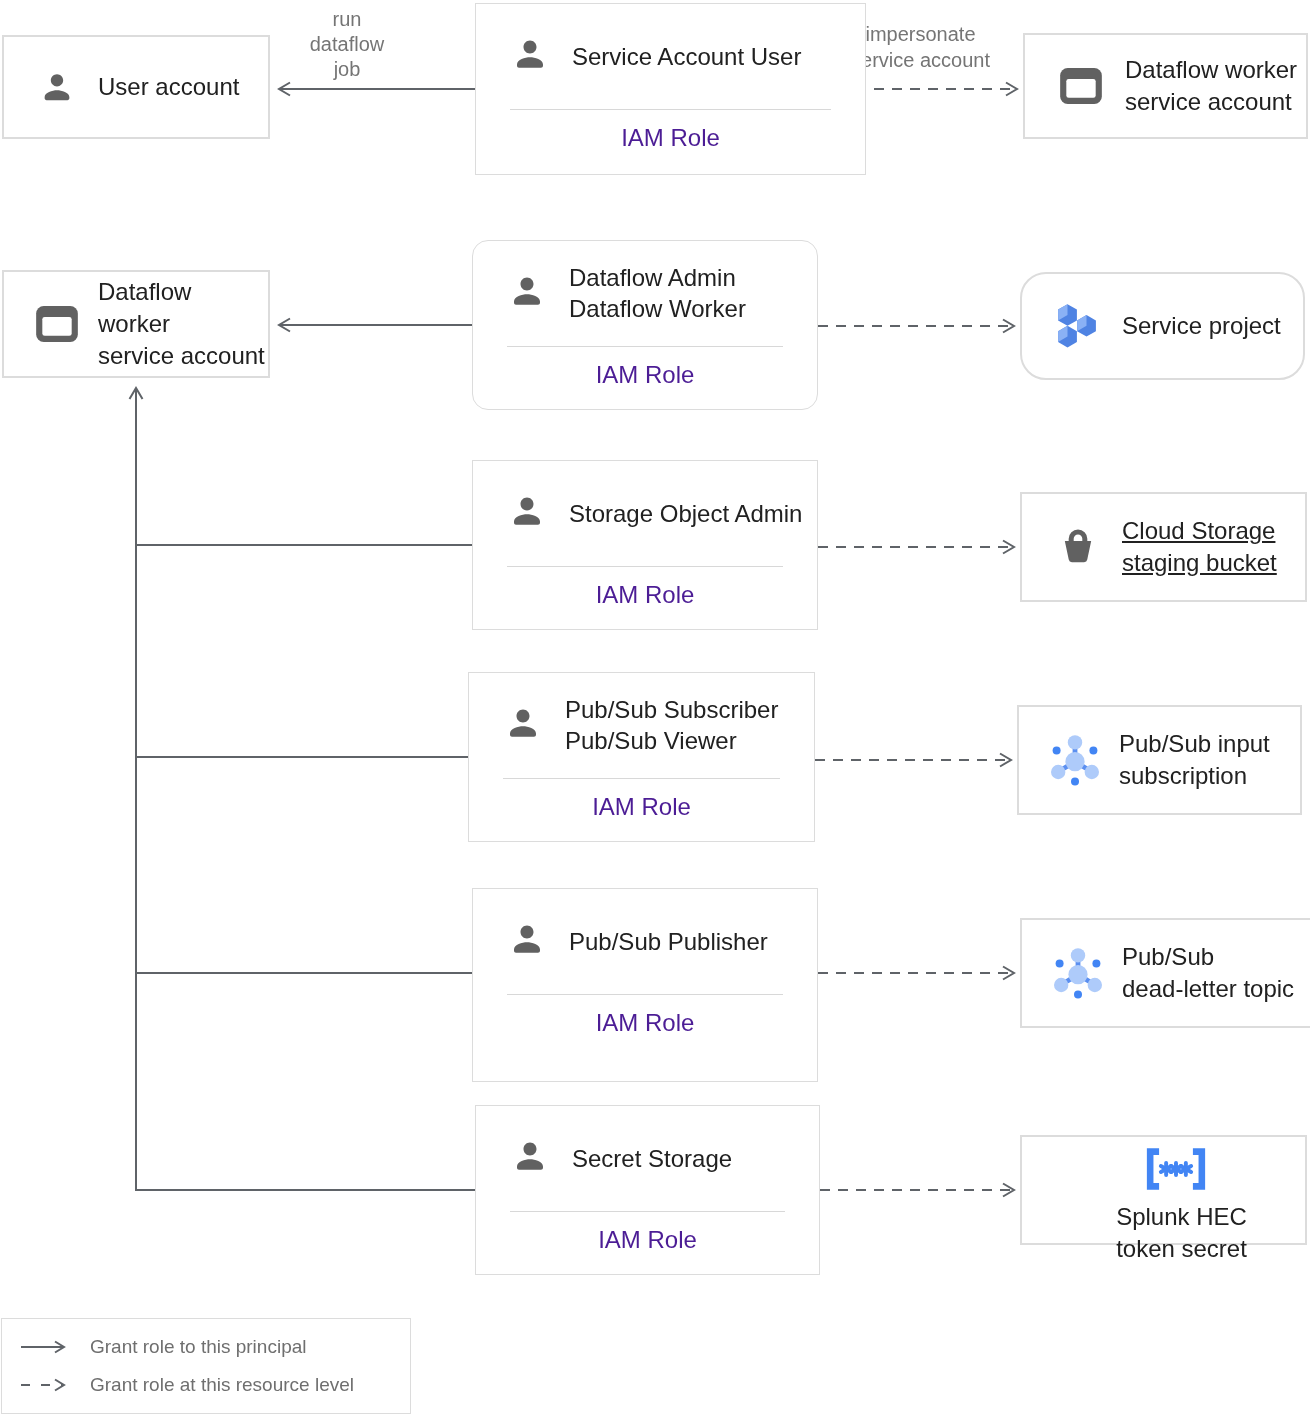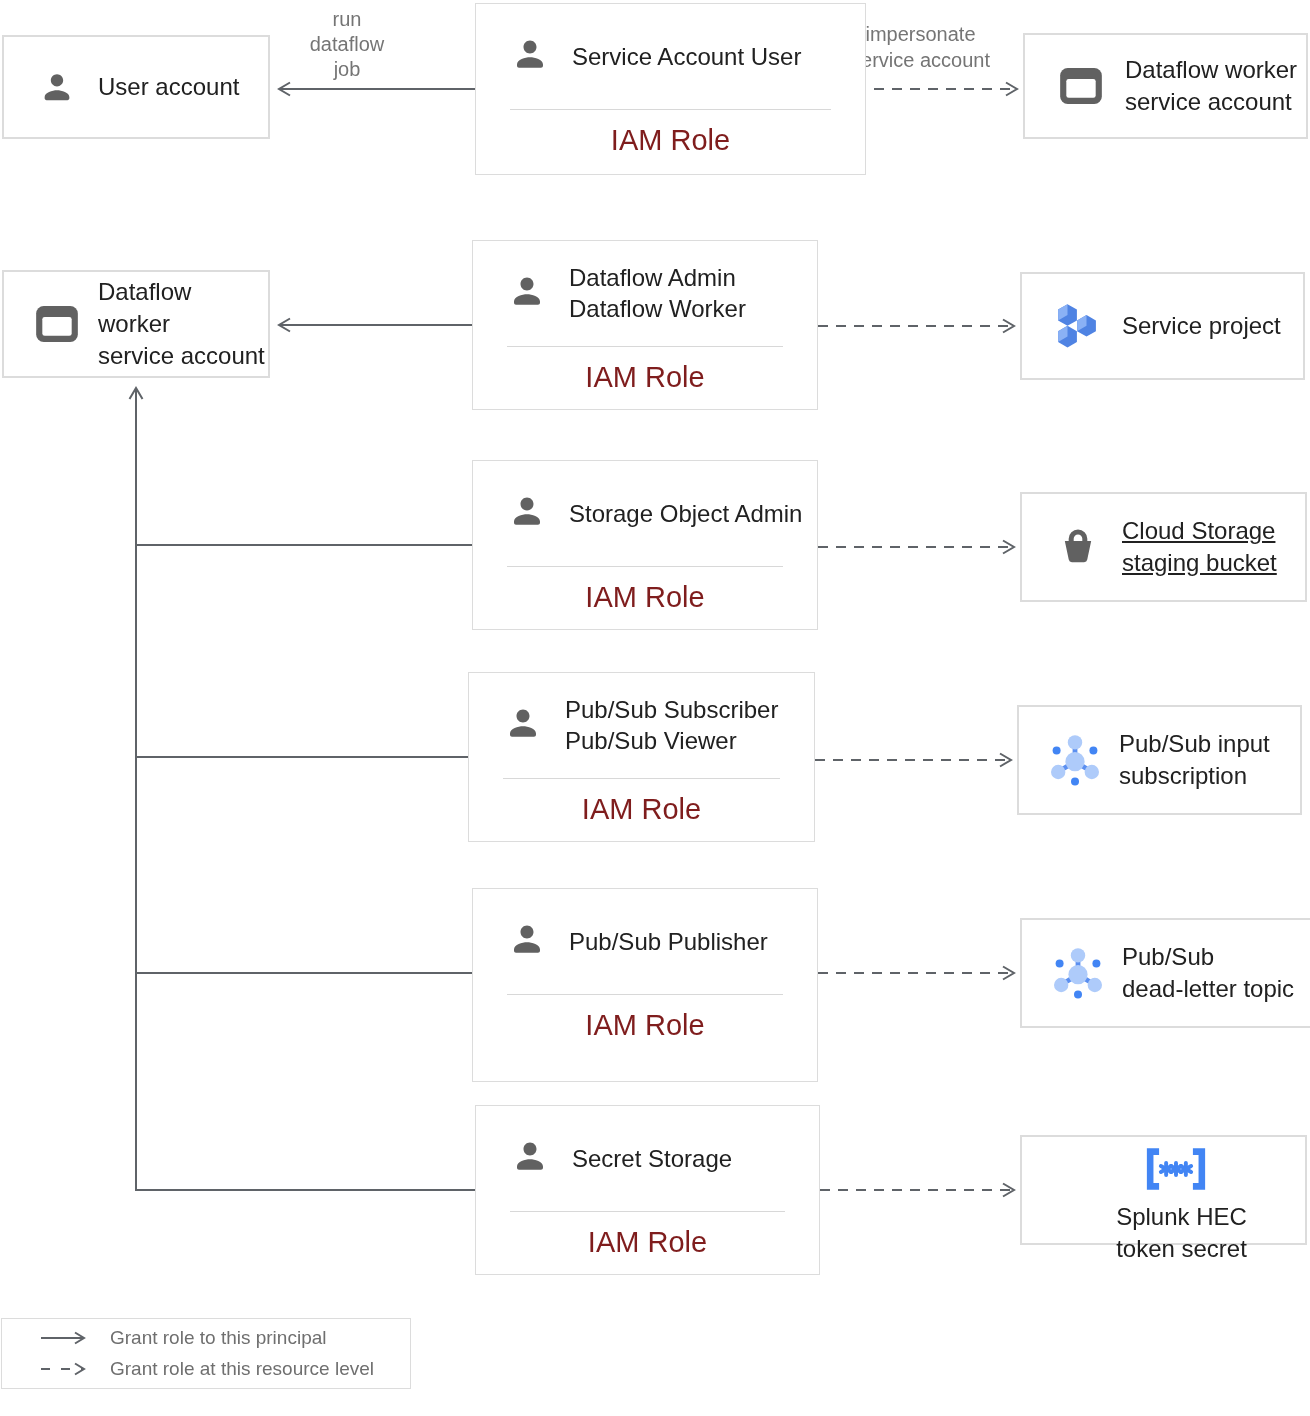--- a/index.html
+++ b/index.html
@@ -13,24 +13,24 @@
   }
   svg.connectors{position:absolute;left:0;top:0;pointer-events:none;}
   .box{position:absolute;background:#fff;box-sizing:border-box;}
   .node-box{border:2px solid #dcdcdc;display:flex;align-items:center;padding-left:24px;}
   .role-box{border:1.5px solid #dcdcdc;}
   .icon-wrap{width:64px;display:flex;justify-content:center;align-items:center;flex:0 0 64px;}
   .node-label{font-size:24px;line-height:32px;color:#212121;white-space:pre-line;margin-left:12px;}
   .role-head{position:absolute;left:34px;top:0;height:104px;display:flex;align-items:center;}
   .role-title{font-size:24px;line-height:31px;color:#212121;white-space:pre-line;margin-left:22px;}
   .role-divider{position:absolute;left:34px;right:34px;top:105px;border-top:1.5px solid #d8d8d8;}
-  .role-sub{position:absolute;left:0;right:0;top:120px;text-align:center;font-size:29px;color:#7f1d1d;}
+  .role-sub{position:absolute;left:0;right:0;top:120px;text-align:center;font-size:24px;color:#4c1d95;}
   .edge-label{position:absolute;text-align:center;color:#757575;font-size:20px;line-height:25px;white-space:pre-line;}
-  .legend{position:absolute;left:1px;top:1318px;width:410px;height:71px;border:1.5px solid #dcdcdc;
-          box-sizing:border-box;display:flex;flex-direction:column;justify-content:space-evenly;padding-left:38px;}
+  .legend{position:absolute;left:1px;top:1318px;width:410px;height:96px;border:1.5px solid #dcdcdc;
+          box-sizing:border-box;display:flex;flex-direction:column;justify-content:space-evenly;padding-left:18px;}
   .legend-row{display:flex;align-items:center;}
   .legend-label{font-size:19px;color:#6f6f6f;margin-left:18px;}
 </style>
 </head>
 <body>
 
 <div class="canvas">
 
   <svg class="connectors" width="1310" height="1416">
     <defs>
@@ -85,21 +85,21 @@
     <div class="role-head">
         <span><svg width="40" height="40" viewBox="0 0 24 24">
             <path fill="#616161" d="M12 11.7c2.16 0 3.9-1.74 3.9-3.9S14.16 3.9 12 3.9 8.1 5.64 8.1 7.8s1.74 3.9 3.9 3.9zm0 2.3c-2.9 0-7.8 1.45-7.8 4.33v.77c0 .66.54 1.2 1.2 1.2h13.2c.66 0 1.2-.54 1.2-1.2v-.77C19.8 15.45 14.9 14 12 14z"></path>
           </svg></span>
       <span class="role-title">Service Account User</span>
       </div>
     <div class="role-divider"></div>
     <div class="role-sub">IAM Role</div>
   </div>
 
-  <div class="box role-box" style="left:472px;top:240px;width:346px;height:170px;">
+  <div class="box role-box" style="left:472px;top:240px;width:346px;height:170px;border-radius:16px;">
     <div class="role-head">
         <span><svg width="40" height="40" viewBox="0 0 24 24">
             <path fill="#616161" d="M12 11.7c2.16 0 3.9-1.74 3.9-3.9S14.16 3.9 12 3.9 8.1 5.64 8.1 7.8s1.74 3.9 3.9 3.9zm0 2.3c-2.9 0-7.8 1.45-7.8 4.33v.77c0 .66.54 1.2 1.2 1.2h13.2c.66 0 1.2-.54 1.2-1.2v-.77C19.8 15.45 14.9 14 12 14z"></path>
           </svg></span>
       <span class="role-title">Dataflow Admin
 Dataflow Worker</span>
       </div>
     <div class="role-divider"></div>
     <div class="role-sub">IAM Role</div>
   </div>
@@ -153,21 +153,21 @@
     <span class="icon-wrap">
       <svg width="42" height="36" viewBox="0 0 44 38">
           <rect x="0" y="0" width="44" height="38" rx="8" fill="#616161"></rect>
           <rect x="6.5" y="11.5" width="31" height="20" rx="2.5" fill="#fff"></rect>
         </svg>
     </span>
     <span class="node-label">Dataflow worker
 service account</span>
   </div>
 
-  <div class="box node-box" style="left:1020px;top:272px;width:285px;height:108px;">
+  <div class="box node-box" style="left:1020px;top:272px;width:285px;height:108px;border-radius:26px;">
     <span class="icon-wrap">
       <svg width="46" height="46" viewBox="0 0 46 46">
         <g>
           <polygon points="12.5,1.2 21.9,6.6 21.9,17.4 12.5,22.8 3.1,17.4 3.1,6.6" fill="#4f83e3"></polygon>
           <polygon points="12.5,1.2 3.1,6.6 3.1,17.4 12.5,12" fill="#8ab1f5"></polygon>
           <polygon points="12.5,22.8 21.9,28.2 21.9,39 12.5,44.4 3.1,39 3.1,28.2" fill="#4f83e3"></polygon>
           <polygon points="12.5,22.8 3.1,28.2 3.1,39 12.5,33.6" fill="#8ab1f5"></polygon>
           <polygon points="31.5,12 40.9,17.4 40.9,28.2 31.5,33.6 22.1,28.2 22.1,17.4" fill="#4f83e3"></polygon>
           <polygon points="31.5,12 22.1,17.4 22.1,28.2 31.5,22.8" fill="#8ab1f5"></polygon>
         </g>

